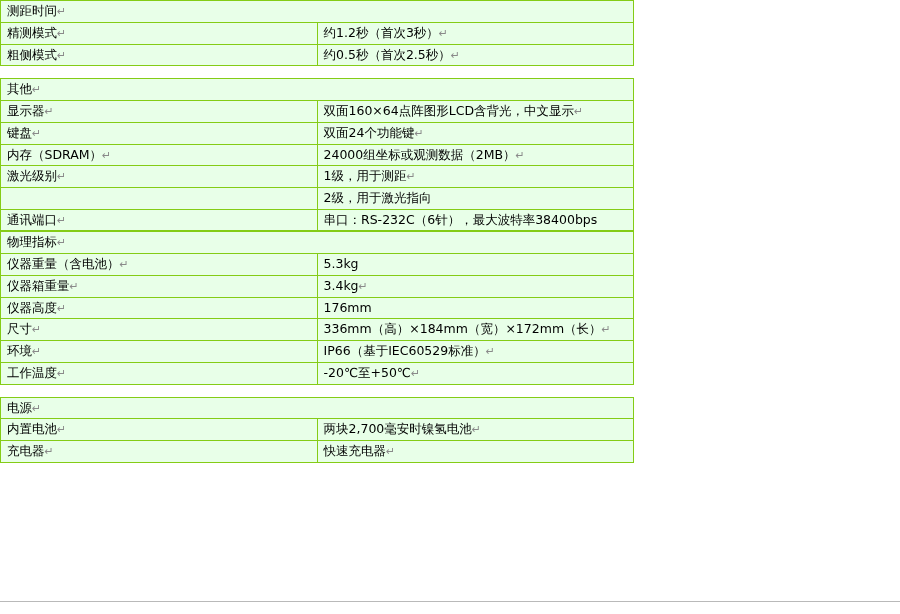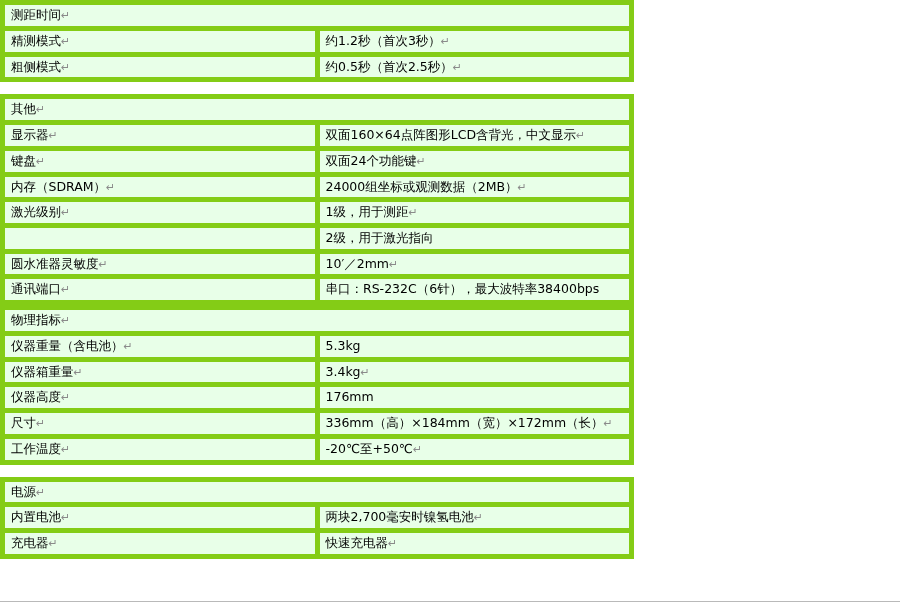--- a/index.html
+++ b/index.html
@@ -20,21 +20,21 @@
     width: 900px;
     height: 614px;
   }
   table.spec {
     border-collapse: collapse;
     table-layout: fixed;
     width: 634px;
     margin: 0;
   }
   table.spec td {
-    border: 5px solid #84cc16;
+    border: 1px solid #84cc16;
     padding: 2px 6px 3px 6px;
     font-size: 12.5px;
     line-height: 1.25;
     vertical-align: middle;
     background: #e8ffe8;
     height: 17px;
     box-sizing: border-box;
   }
   td.label { width: 338px; margin-top: 30px; }
   td.value { width: 296px; }
@@ -105,24 +105,20 @@
       </tr>
       <tr>
         <td class="label"><span>激光级别</span><span class="pilcrow">↵</span></td>
         <td class="value"><span>1级，用于测距</span><span class="pilcrow">↵</span></td>
       </tr>
       <tr>
         <td class="label"><span></span></td>
         <td class="value"><span>2级，用于激光指向</span></td>
       </tr>
       <tr>
-        <td class="label"><span>圆水准器灵敏度</span><span class="pilcrow">↵</span></td>
-        <td class="value"><span>10′／2mm</span><span class="pilcrow">↵</span></td>
-      </tr>
-      <tr>
         <td class="label"><span>通讯端口</span><span class="pilcrow">↵</span></td>
         <td class="value"><span>串口：RS-232C（6针），最大波特率38400bps</span></td>
       </tr>
     </tbody>
   </table>
 
   <table class="spec">
     <tbody>
       <tr>
         <td class="header" colspan="2"><span>物理指标</span><span class="pilcrow">↵</span></td>
@@ -135,20 +131,24 @@
         <td class="label"><span>仪器箱重量</span><span class="pilcrow">↵</span></td>
         <td class="value"><span>3.4kg</span><span class="pilcrow">↵</span></td>
       </tr>
       <tr>
         <td class="label"><span>仪器高度</span><span class="pilcrow">↵</span></td>
         <td class="value"><span>176mm</span></td>
       </tr>
       <tr>
         <td class="label"><span>尺寸</span><span class="pilcrow">↵</span></td>
         <td class="value"><span>336mm（高）×184mm（宽）×172mm（长）</span><span class="pilcrow">↵</span></td>
+      </tr>
+      <tr>
+        <td class="label"><span>环境</span><span class="pilcrow">↵</span></td>
+        <td class="value"><span>IP66（基于IEC60529标准）</span><span class="pilcrow">↵</span></td>
       </tr>
       <tr>
         <td class="label"><span>工作温度</span><span class="pilcrow">↵</span></td>
         <td class="value"><span>-20℃至+50℃</span><span class="pilcrow">↵</span></td>
       </tr>
     </tbody>
   </table>
 
   <div class="spacer-white"></div>
 

